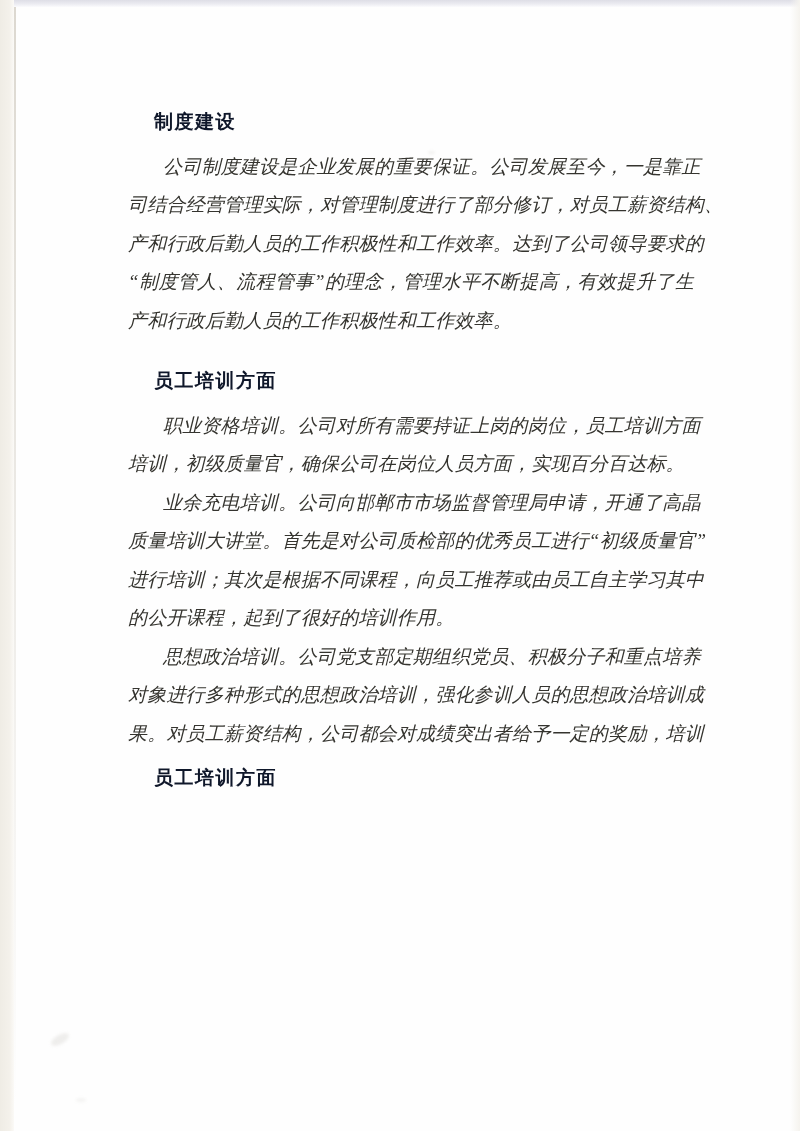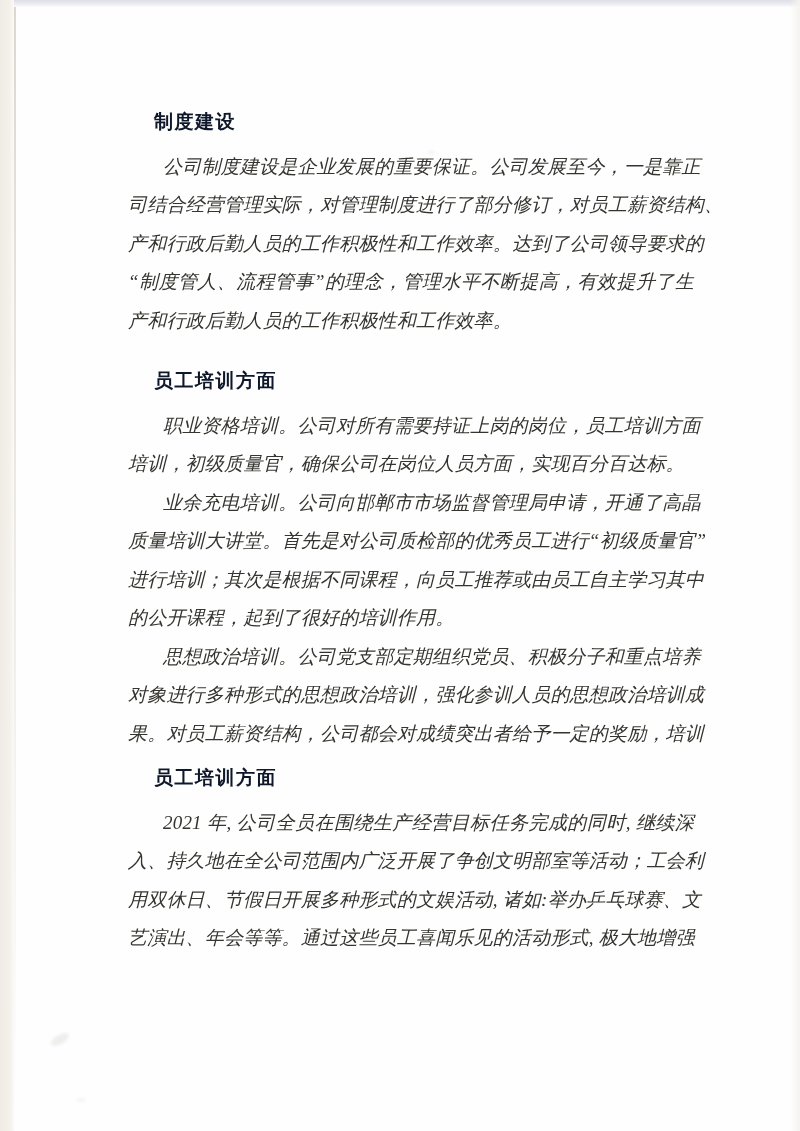--- a/index.html
+++ b/index.html
@@ -128,22 +128,16 @@
       </div>
       <div class="para">
         <div class="line first">思想政治培训。公司党支部定期组织党员、积极分子和重点培养</div>
         <div class="line">对象进行多种形式的思想政治培训，强化参训人员的思想政治培训成</div>
         <div class="line">果。对员工薪资结构，公司都会对成绩突出者给予一定的奖励，培训</div>
       </div>
     </section>
 
     <section class="sec3">
       <h2 class="heading">员工培训方面</h2>
-      <div class="para">
-        <div class="line first">2021 年, 公司全员在围绕生产经营目标任务完成的同时, 继续深</div>
-        <div class="line">入、持久地在全公司范围内广泛开展了争创文明部室等活动；工会利</div>
-        <div class="line">用双休日、节假日开展多种形式的文娱活动, 诸如:举办乒乓球赛、文</div>
-        <div class="line">艺演出、年会等等。通过这些员工喜闻乐见的活动形式, 极大地增强</div>
-      </div>
     </section>
 
   </div>
 </div>
 
 </body></html>

